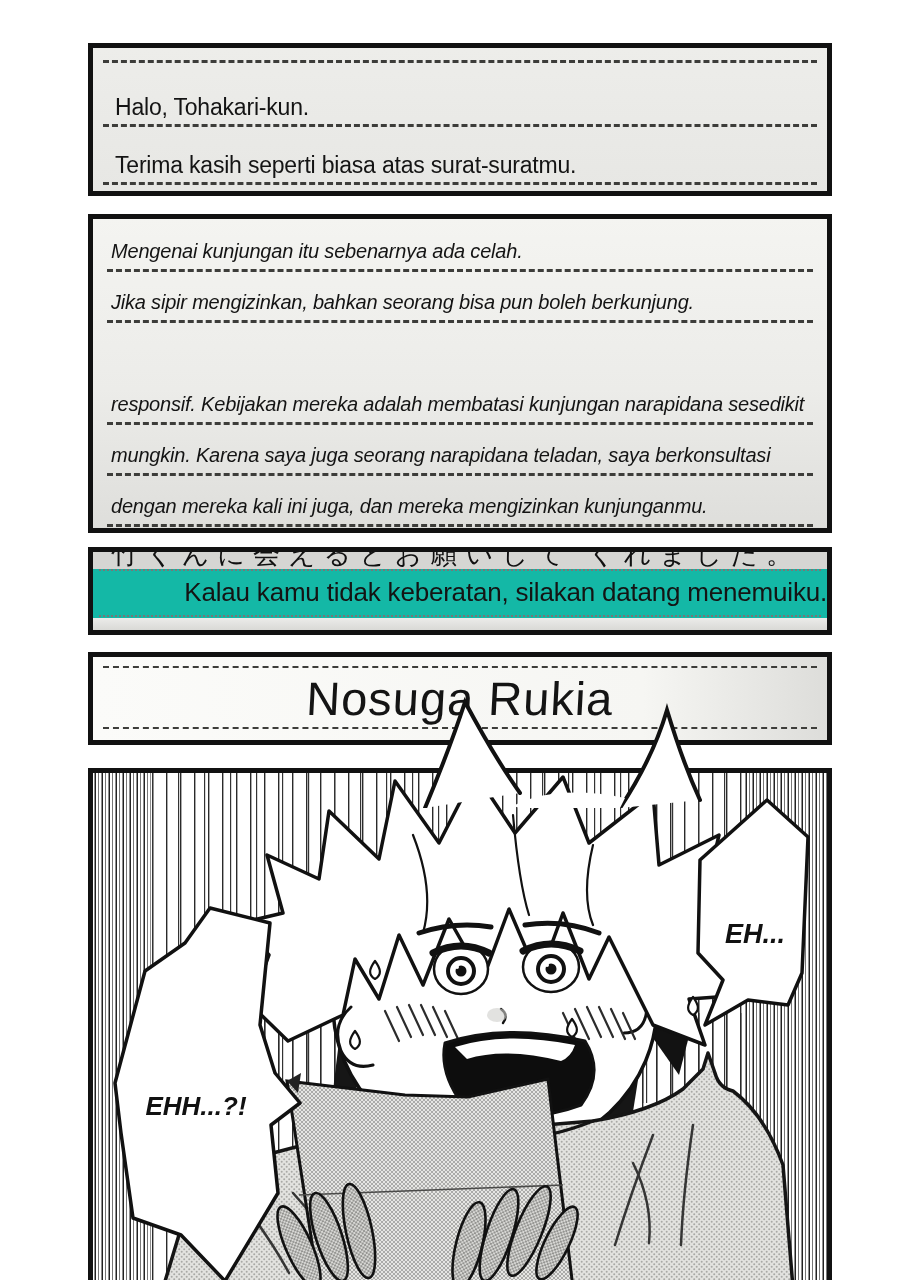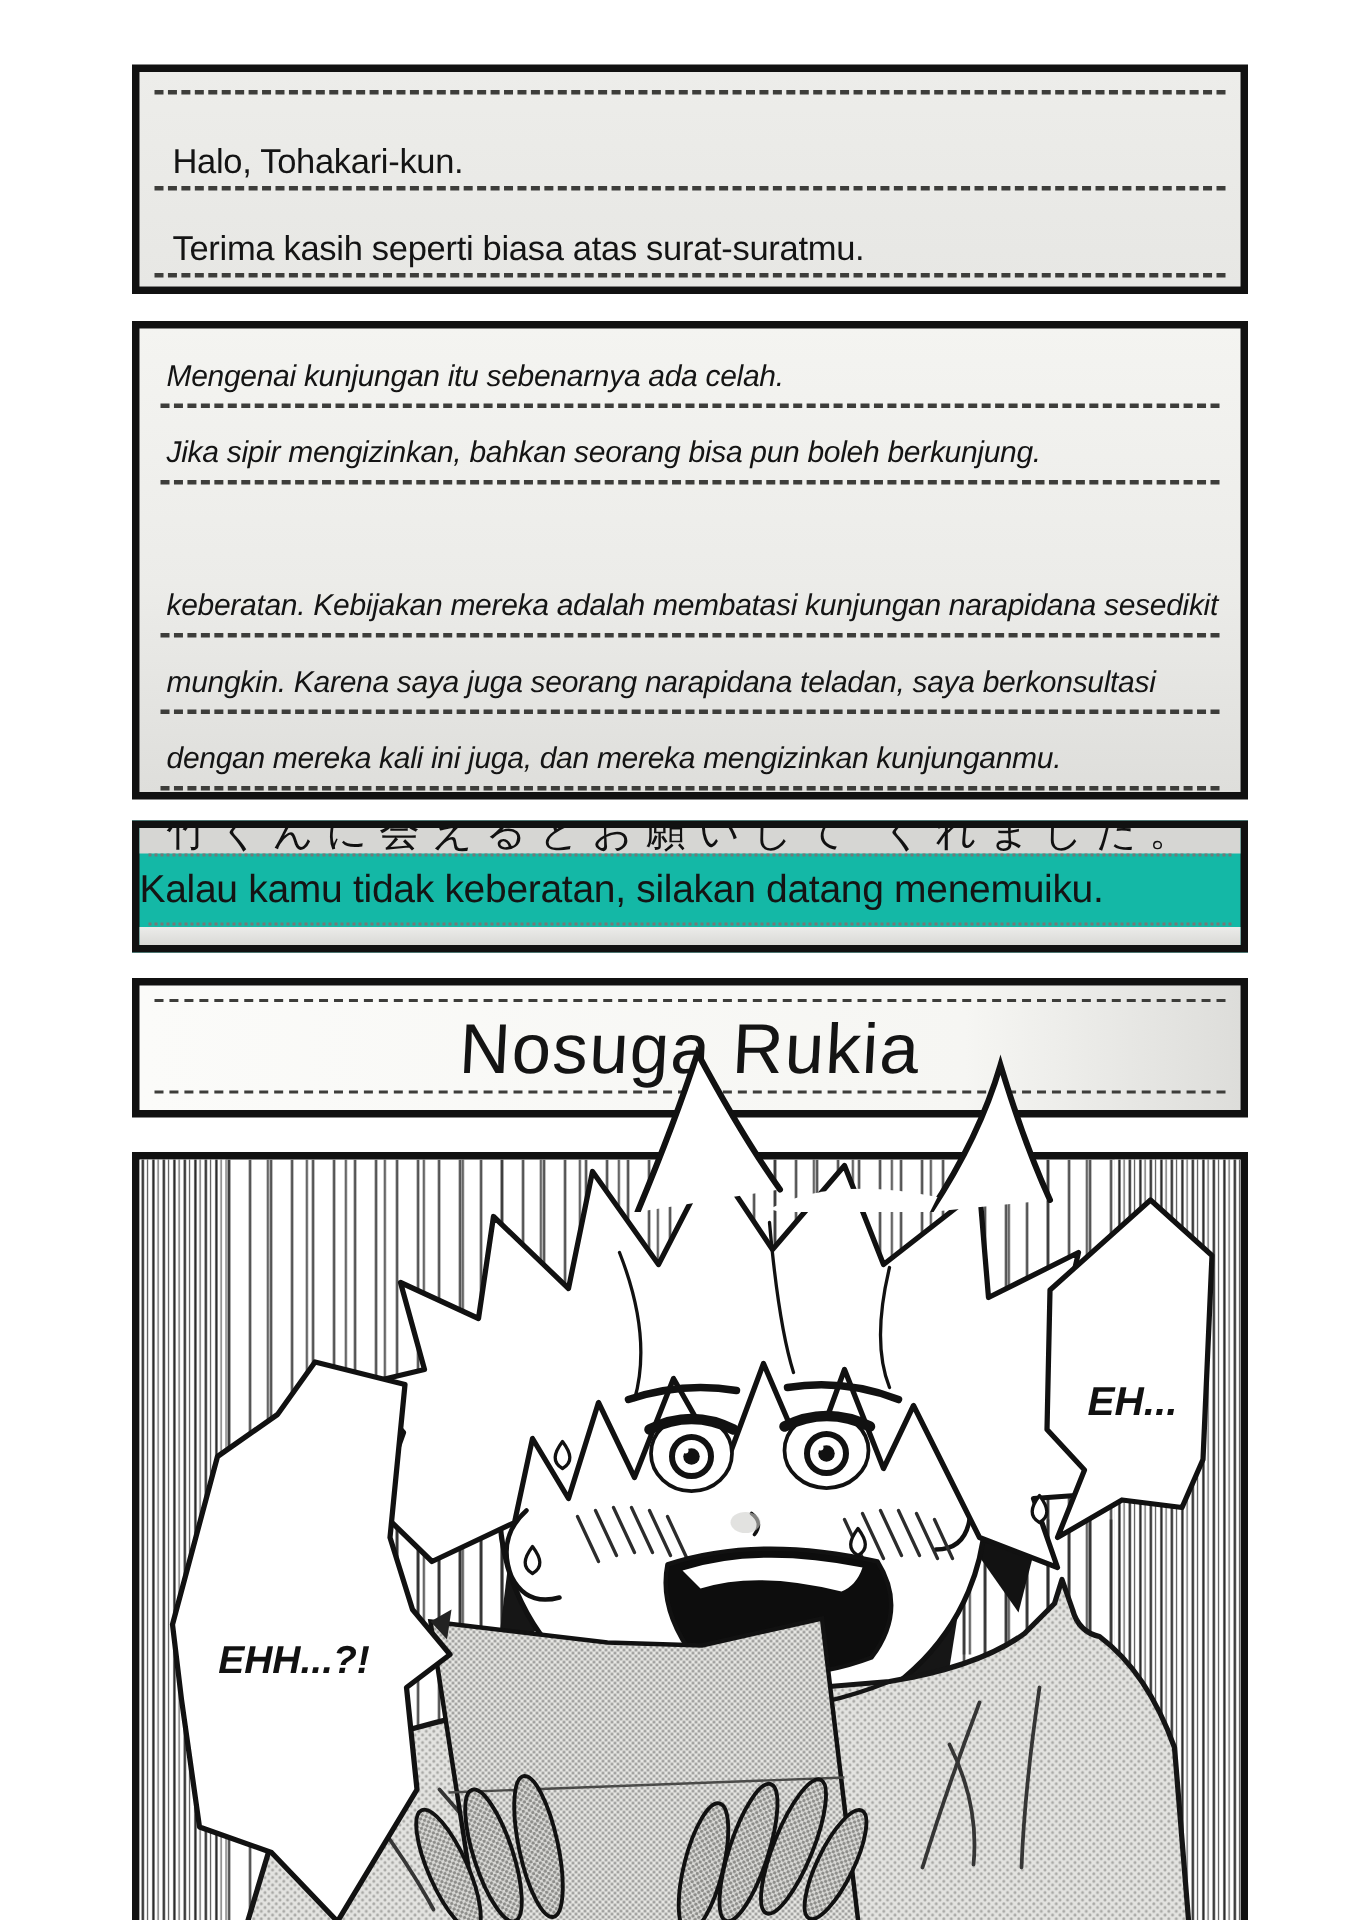--- a/index.html
+++ b/index.html
@@ -18,21 +18,21 @@
   #panel-greeting{top:43px;height:153px;background:linear-gradient(180deg,#ededea,#e7e7e4);}
   #panel-greeting .l1{position:absolute;left:22px;top:46px;font-size:23px;}
   #panel-greeting .l2{position:absolute;left:22px;top:104px;font-size:23px;text-align:center;}
   #panel-body{top:214px;height:319px;background:linear-gradient(180deg,#f4f4f1 0%,#ececE9 55%,#dededb 100%);font-style:italic;}
   .bodyline{position:absolute;left:14px;right:14px;height:51px;}
   .bodyline .txt{position:absolute;left:4px;bottom:9px;font-size:20px;white-space:nowrap;}
   .bodyline .underline{position:absolute;left:0;right:0;bottom:0;border-bottom:3px dashed #3d3d3a;}
   #panel-invite{top:547px;height:88px;background:#14b8a6;}
   #panel-invite .jp-band{position:absolute;left:0;right:0;top:0;height:17px;overflow:hidden;background:#d6d6d3;}
   #panel-invite .jp-band span{position:absolute;left:18px;top:-16px;font-size:27px;letter-spacing:8px;white-space:nowrap;color:#111;}
-  #panel-invite .main{position:absolute;left:0;right:0;top:19px;height:42px;text-align:left;font-size:26px;line-height:42px;}
+  #panel-invite .main{position:absolute;left:0;right:0;top:19px;height:42px;text-align:right;font-size:26px;line-height:42px;}
   #panel-invite .bottom-band{position:absolute;left:0;right:0;bottom:0;height:12px;background:linear-gradient(180deg,#ececea,#d9d9d6);}
   #panel-signature{top:652px;height:93px;background:linear-gradient(90deg,#fbfbf9 0%,#f6f6f3 75%,#ddddda 100%);}
   #panel-signature .name{
     position:absolute;left:0;right:0;top:14px;text-align:center;
     font-size:47px;letter-spacing:1px;transform:skewX(-3deg);
   }
   
   #panel-art{top:768px;height:520px;background:#fff;border-bottom:none;}
   #panel-art svg{display:block;}
   #hair-overlap{position:absolute;left:395px;top:688px;width:330px;height:120px;z-index:6;}
@@ -52,21 +52,21 @@
 <div class="panel" id="panel-body">
   <div class="bodyline" style="top:2px;">
     <span class="hand txt">Mengenai kunjungan itu sebenarnya ada celah.</span>
     <span class="underline"></span>
   </div>
   <div class="bodyline" style="top:53px;">
     <span class="hand txt">Jika sipir mengizinkan, bahkan seorang bisa pun boleh berkunjung.</span>
     <span class="underline"></span>
   </div>
   <div class="bodyline" style="top:155px;">
-    <span class="hand txt">keberatan. Kebijakan mereka adalah membatasi kunjungan narapidana sesedikit</span>
+    <span class="hand txt">responsif. Kebijakan mereka adalah membatasi kunjungan narapidana sesedikit</span>
     <span class="underline"></span>
   </div>
   <div class="bodyline" style="top:206px;text-align:right;">
     <span class="hand txt">mungkin. Karena saya juga seorang narapidana teladan, saya berkonsultasi</span>
     <span class="underline"></span>
   </div>
   <div class="bodyline" style="top:257px;">
     <span class="hand txt">dengan mereka kali ini juga, dan mereka mengizinkan kunjunganmu.</span>
     <span class="underline"></span>
   </div>

